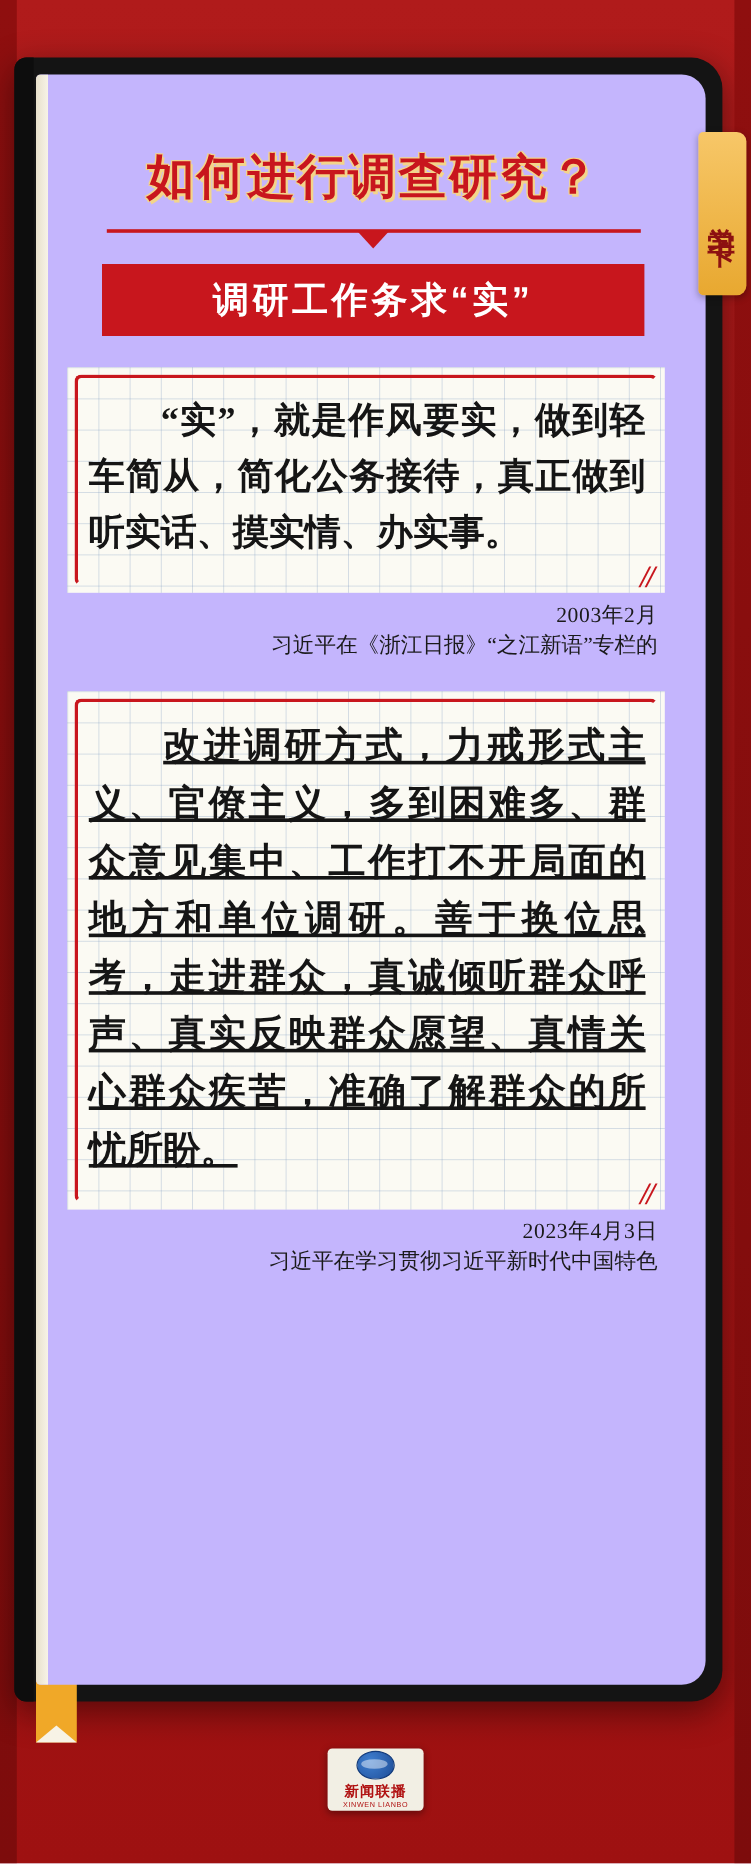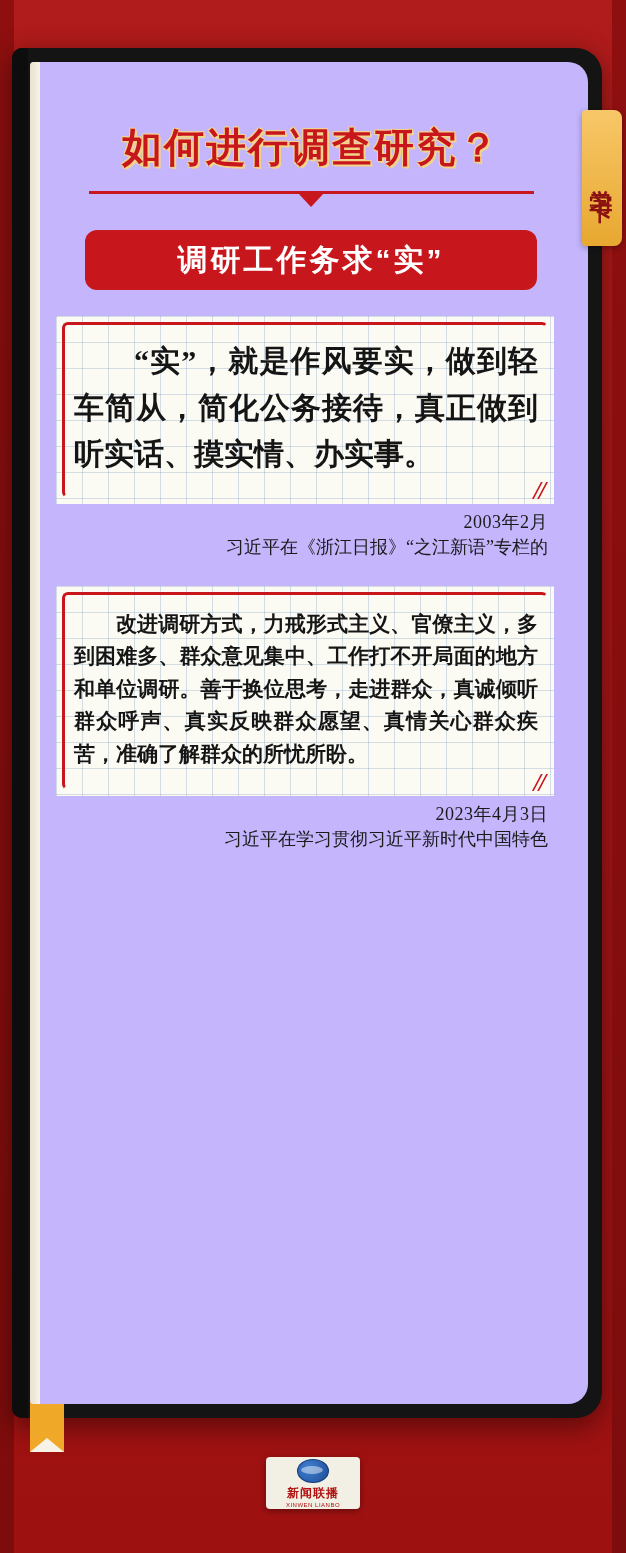--- a/index.html
+++ b/index.html
@@ -147,28 +147,27 @@
     left: 50%;
     top: 2px;
     transform: translateX(-50%);
     width: 0; height: 0;
     border-left: 13px solid transparent;
     border-right: 13px solid transparent;
     border-top: 14px solid #c8161d;
   }
 
   .subtitle-bar {
-    margin: 36px auto 0 auto;
+    margin: 26px auto 0 auto;
     width: 452px;
     height: 60px;
     background: #c8161d;
     display: flex;
     align-items: center;
     justify-content: center;
-    border-radius: 12px;
   }
   .subtitle-bar span {
     color: #ffffff;
     font-size: 30px;
     font-weight: bold;
     letter-spacing: 3px;
     font-family: "Liberation Sans", sans-serif;
   }
 
   
@@ -200,21 +199,21 @@
   .quote-text {
     position: relative;
     font-size: 30px;
     line-height: 1.55;
     color: #151515;
     text-align: justify;
     font-family: "Liberation Serif", "DejaVu Serif", serif;
     font-weight: bold;
     text-indent: 2em;
   }
-  .quote-text.t2 { font-size: 21px; }
+  .quote-text.t2 { font-size: 31px; text-decoration: underline; }
 
   .quote-mark {
     position: absolute;
     right: 10px;
     font-size: 26px;
     color: #c8161d;
     font-weight: bold;
     font-style: italic;
     letter-spacing: -2px;
   }
@@ -234,21 +233,21 @@
     color: #1a1a1a;
     line-height: 1.45;
   }
 
   
   .footer-logo {
     position: absolute;
     left: 50%;
     transform: translateX(-50%);
     bottom: 44px;
-    width: 94px;
+    width: 80px;
     height: 52px;
     background: #f2efe4;
     border-radius: 4px;
     display: flex;
     flex-direction: column;
     align-items: center;
     justify-content: center;
     box-shadow: 0 2px 6px rgba(0,0,0,0.35);
     z-index: 9;
   }

